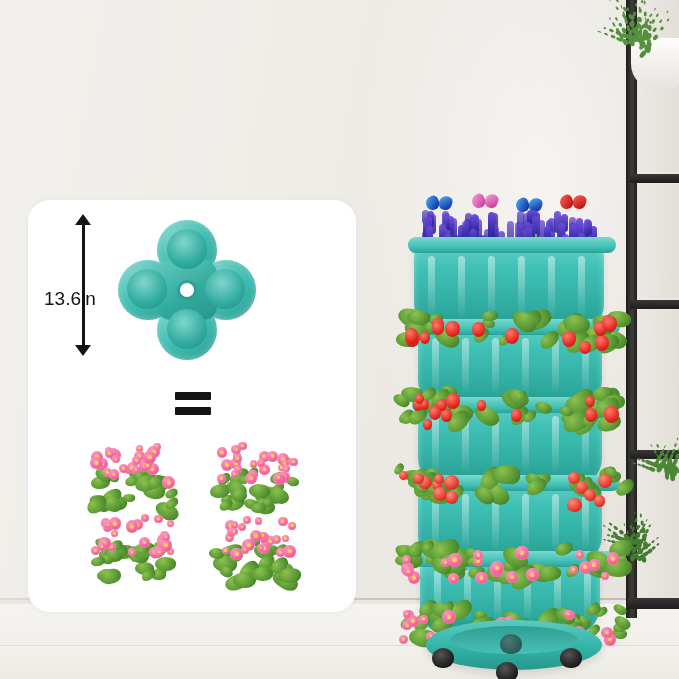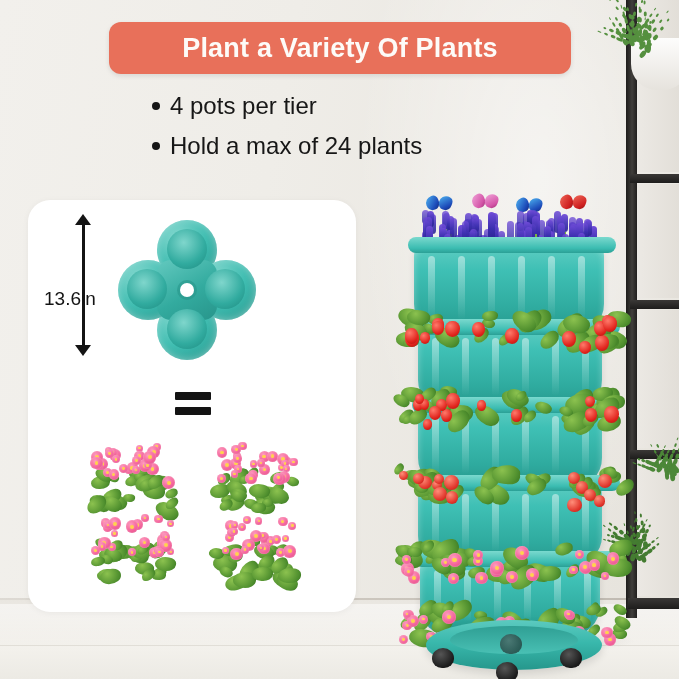--- a/index.html
+++ b/index.html
@@ -459,34 +459,21 @@
         <i style="width: 6.35px; height: 3.937px; left: 8.90539px; top: -3.5px; background: rgb(68, 124, 49);"></i>
         <i style="width: 5.8px; height: 3.596px; left: 11.8738px; top: 2.2px; background: rgb(68, 124, 49);"></i>
         <i style="width: 5.25px; height: 3.255px; left: 14.8423px; top: -3.5px; background: rgb(68, 124, 49);"></i>
         <i style="width: 4.7px; height: 2.914px; left: 17.8108px; top: 2.2px; background: rgb(68, 124, 49);"></i>
         <i style="width: 4.15px; height: 2.573px; left: 20.7792px; top: -3.5px; background: rgb(68, 124, 49);"></i>
         <i style="width: 3.6px; height: 2.232px; left: 23.7477px; top: 2.2px; background: rgb(68, 124, 49);"></i>
         <i style="width: 3.05px; height: 1.891px; left: 26.7162px; top: -3.5px; background: rgb(68, 124, 49);"></i>
       </span>
     </div>
 
-  <div class="banner">
-    <span class="banner-text">Plant a Variety Of Plants</span>
-  </div>
-
-  <div class="bullets">
-    <div class="bullet">
-      <span class="dot"></span>
-      <span class="btxt">4 pots per tier</span>
-    </div>
-    <div class="bullet">
-      <span class="dot"></span>
-      <span class="btxt">Hold a max of 24 plants</span>
-    </div>
-  </div>
+
 
   <div class="card"></div>
 
   <div class="dim-head up"></div>
   <div class="dim"></div>
   <div class="dim-head dn"></div>
   <div class="dim-label">13.6in</div>
 
   <div class="clover">
     <div class="lobe n"></div>

